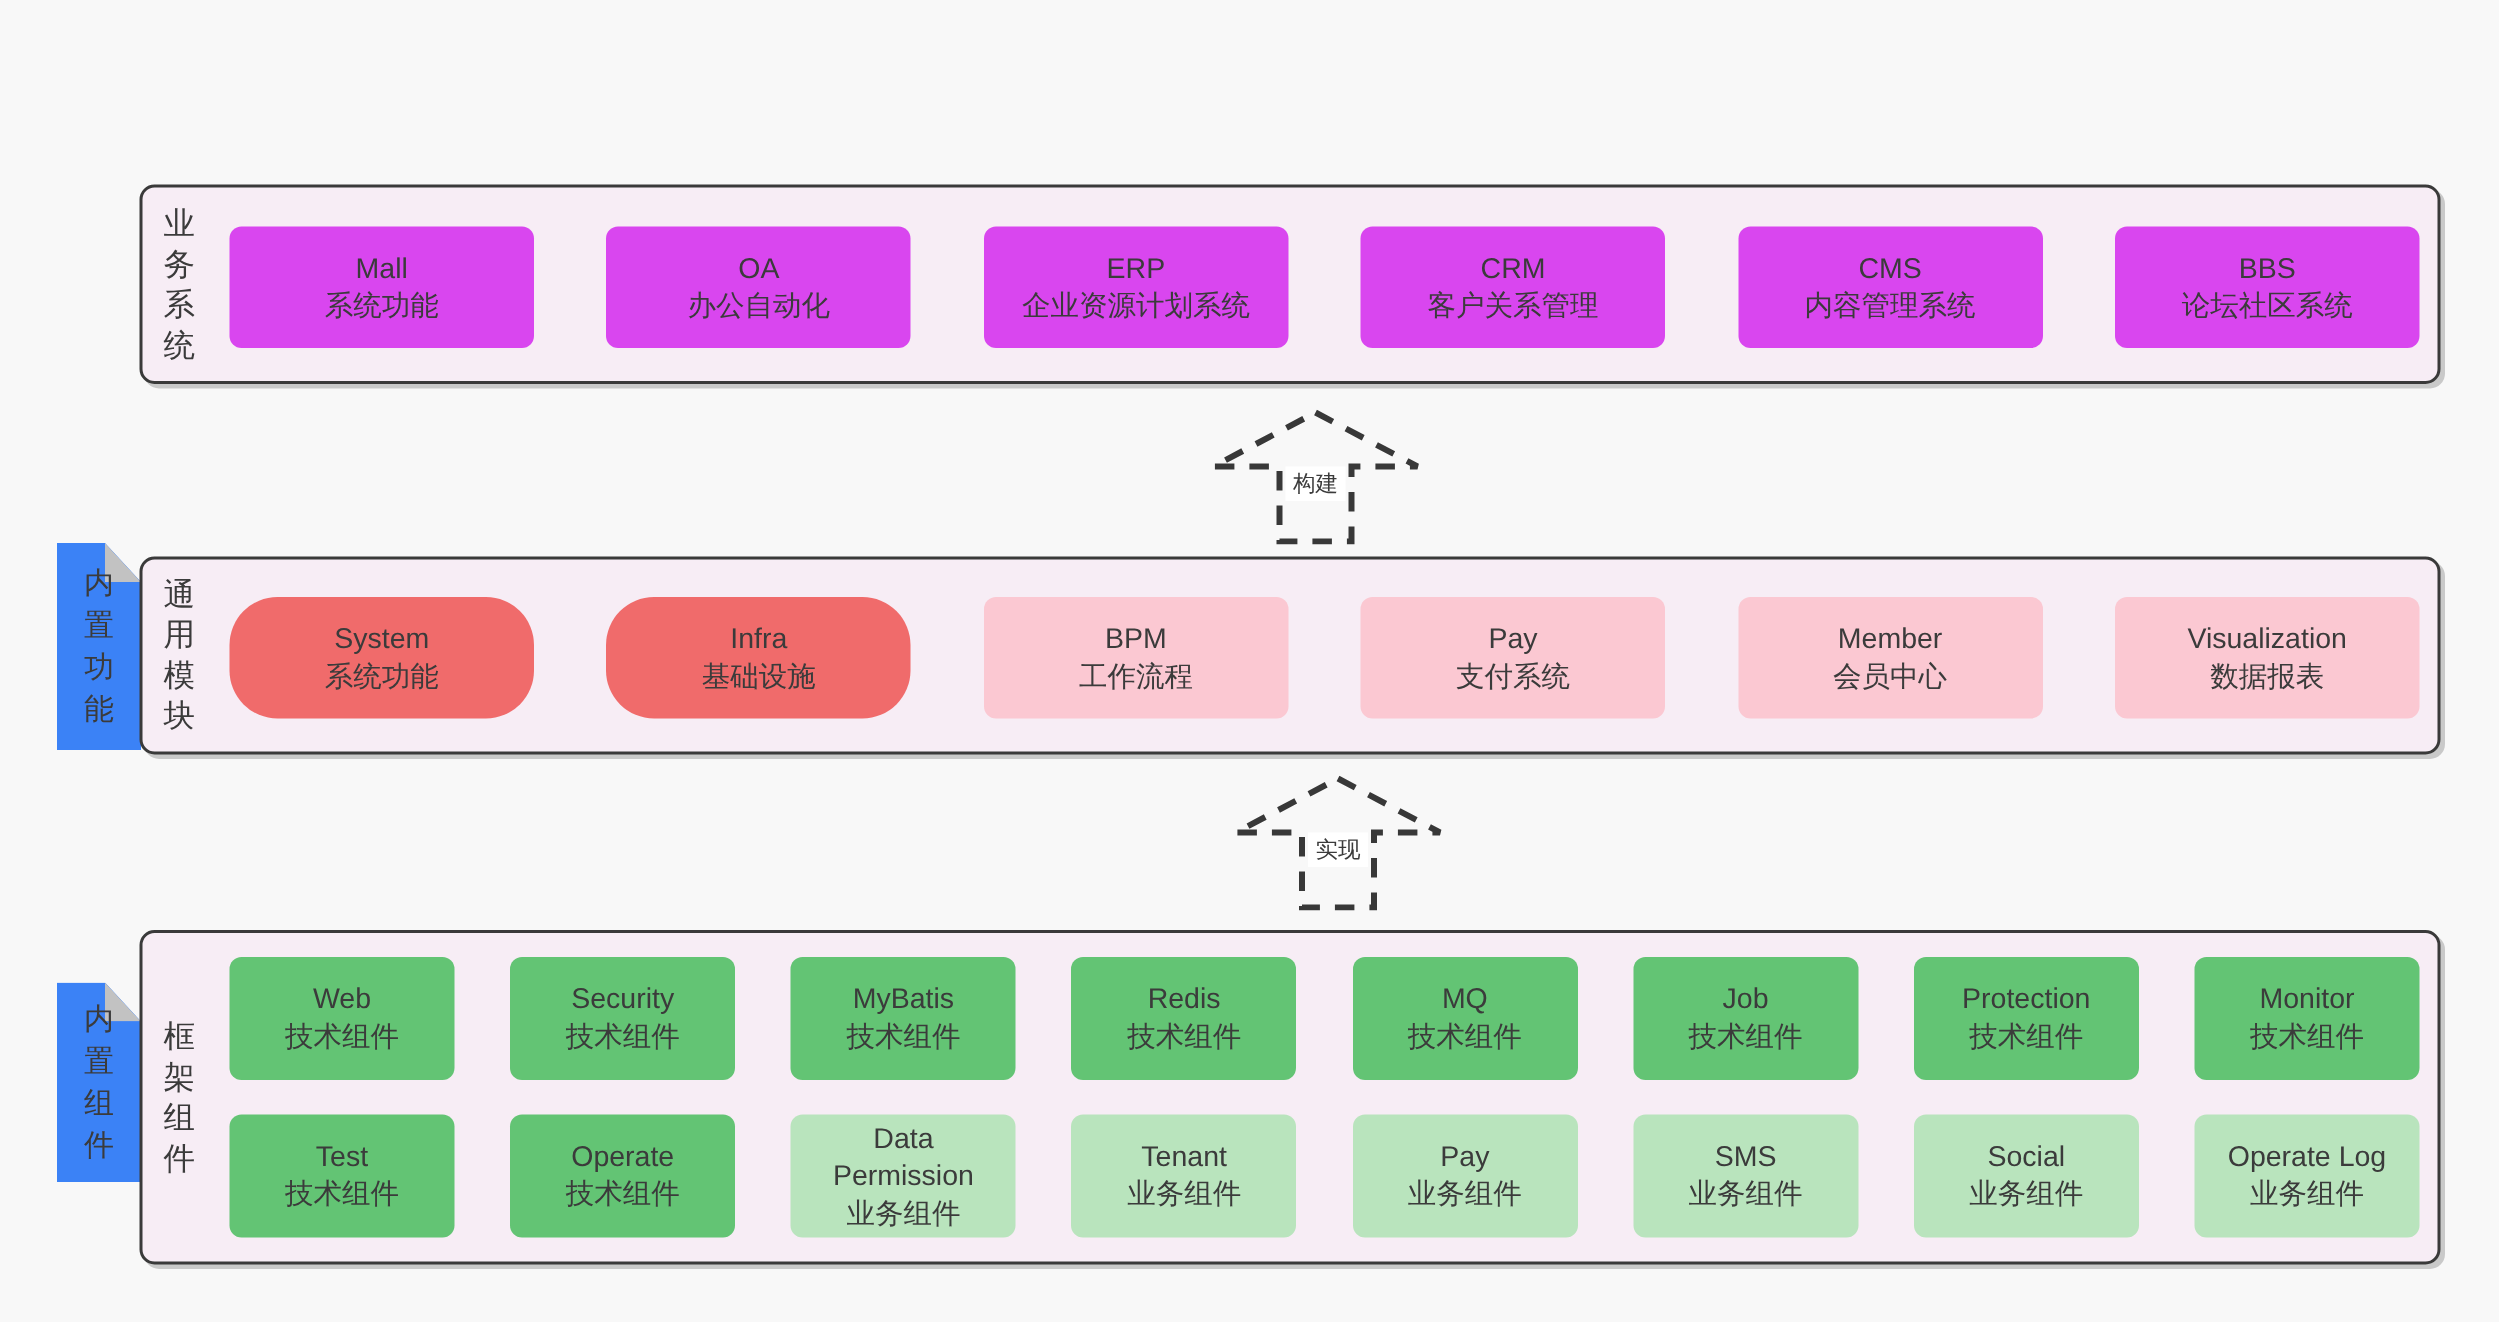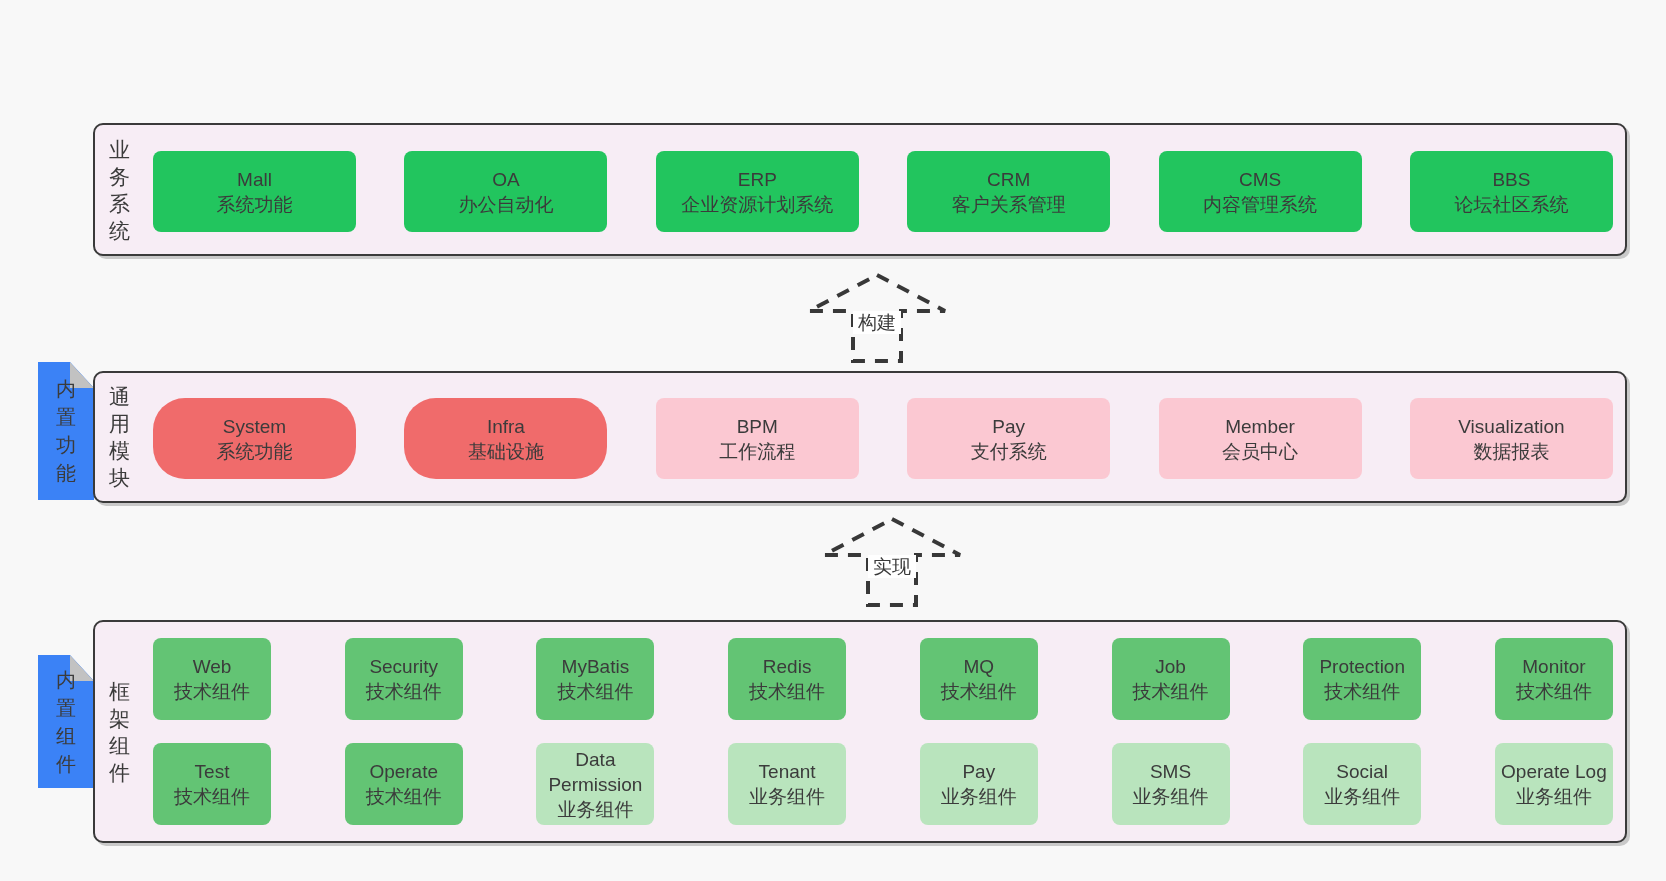--- a/index.html
+++ b/index.html
@@ -31,22 +31,22 @@
   #section-modules .row{top:25px;height:81px;}
   #section-components .row.r1{top:16px;height:82px;}
   #section-components .row.r2{top:121px;height:82px;}
   
   .box{
     box-sizing:border-box;border-radius:8px;
     display:flex;flex-direction:column;align-items:center;justify-content:center;
     text-align:center;font-size:19px;line-height:25px;padding:4px 6px;
   }
   .box.w6{width:203px;}
-  .box.w8{width:118px;}
-  .c-blue{background:#22c55e;}
+  .box.w8{width:150px;}
+  .c-blue{background:#d946ef;}
   .c-red{background:#f06b6b;border-radius:32px;}
   .c-pink{background:#fbc8d2;}
   .c-green{background:#63c474;}
   .c-lgreen{background:#b9e4bd;}
   
   .note{
     position:absolute;left:38px;width:56px;background:#3b82f6;z-index:1;
     clip-path:polygon(0 0,calc(100% - 24px) 0,100% 26px,100% 100%,0 100%);
   }
   #note-features{top:362px;height:138px;}
@@ -60,21 +60,21 @@
     width:22px;font-size:20px;line-height:28px;text-align:center;
     word-break:break-all;color:#3b3b3b;
   }
   
   .arrow{position:absolute;width:140px;height:90px;z-index:1;}
   #arrow-build{left:807px;top:273px;}
   #arrow-implement{left:822px;top:517px;}
   .arrow svg{position:absolute;left:0;top:0;}
   .arrow-label{
     position:absolute;left:50%;top:38px;transform:translateX(-50%);
-    background:#ffffff;padding:0 5px;font-size:19px;line-height:23px;
+    background:#ffffff;padding:0 5px;font-size:15px;line-height:23px;
     color:#3b3b3b;white-space:nowrap;
   }
 </style>
 </head>
 <body>
 
 <div class="note" id="note-features">
   <div class="note-fold"></div>
   <div class="note-label">内置功能</div>
 </div>

